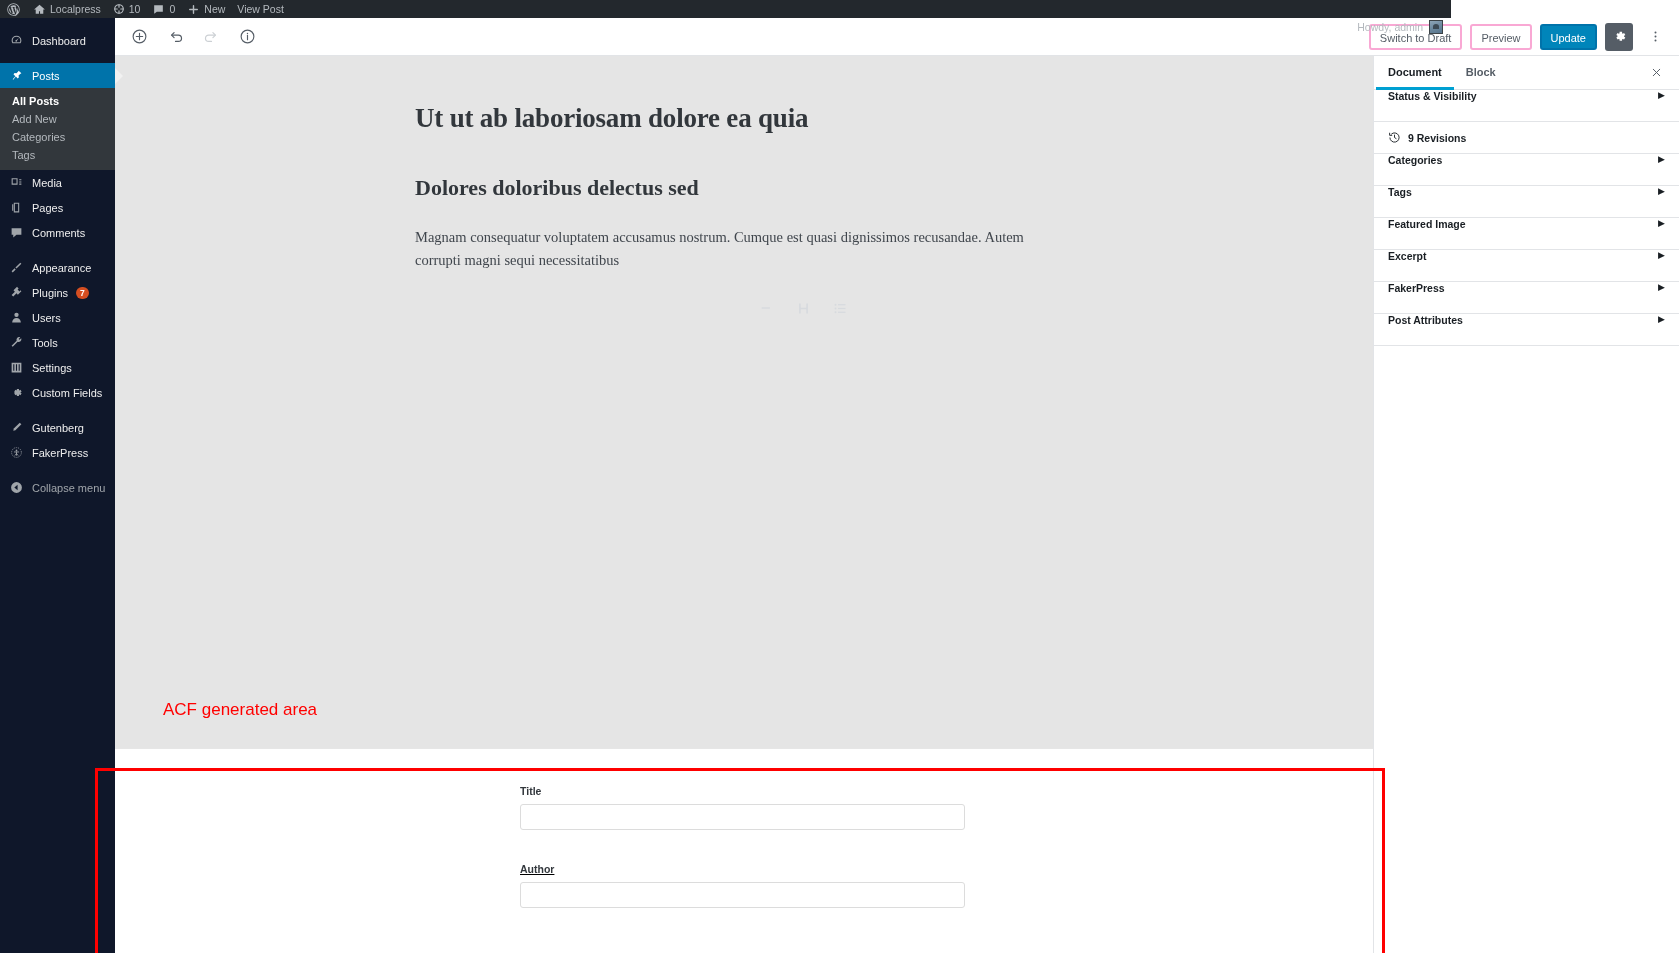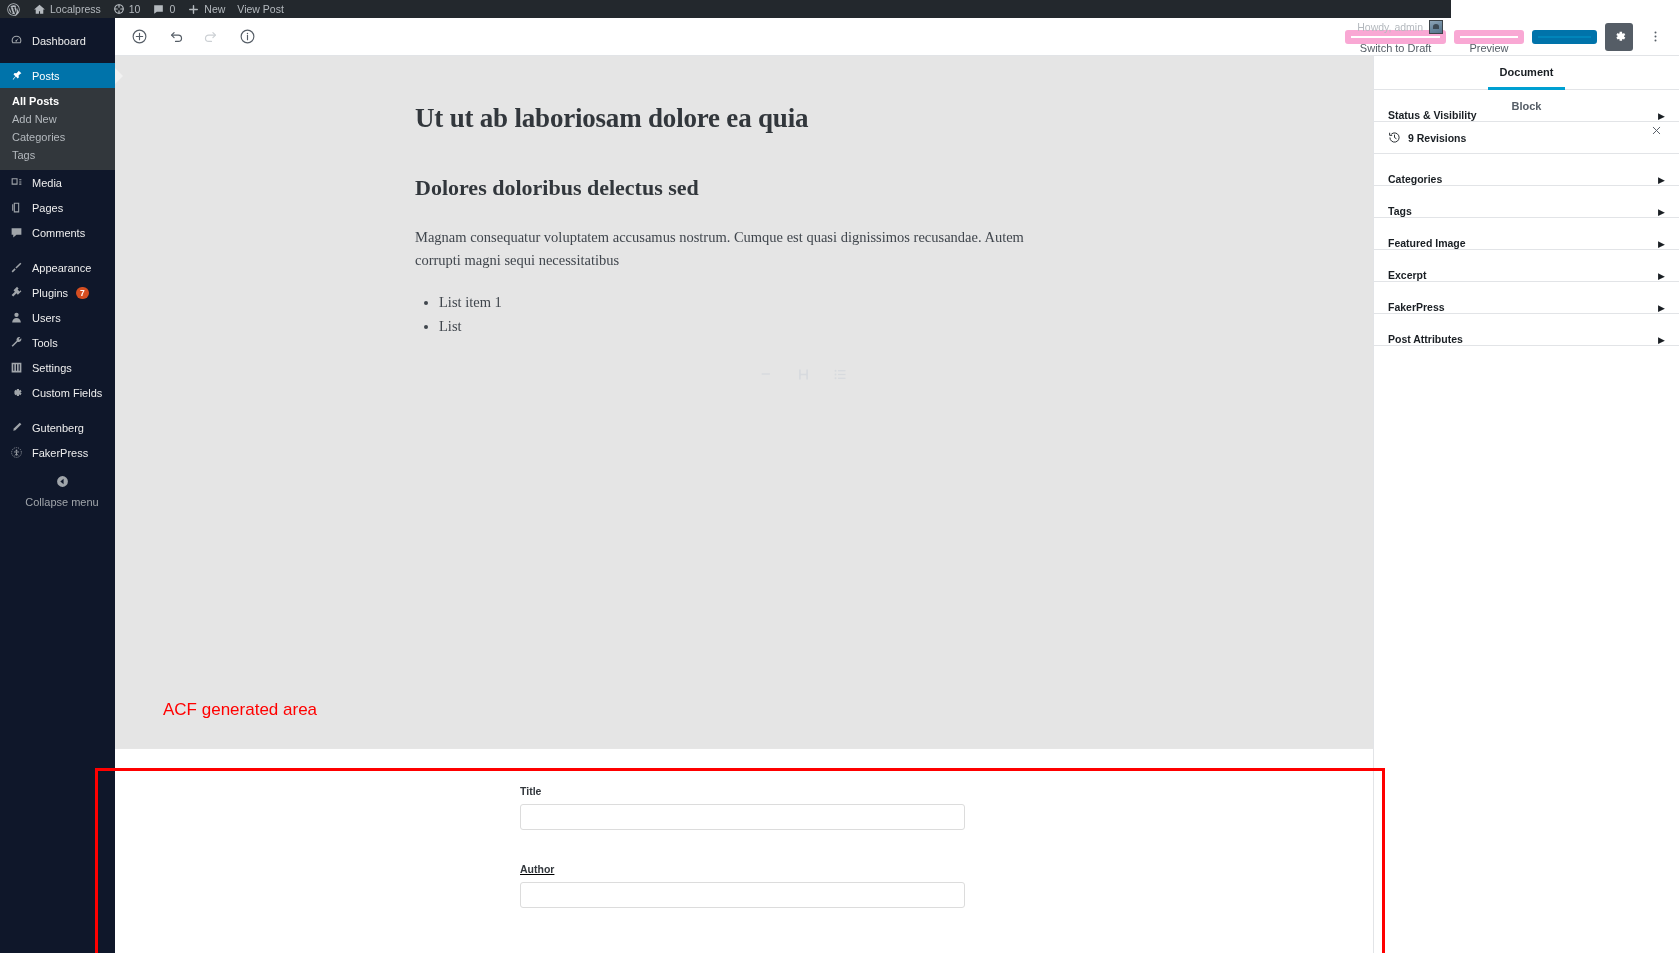--- a/index.html
+++ b/index.html
@@ -62,21 +62,21 @@
   .submenu { background: #32373c; padding: 4px 0 6px; }
   .submenu .sub-row {
     padding: 3px 0 3px 12px; font-size: 11px; color: #b4b9be; cursor: pointer;
   }
   .submenu .sub-row.current { color: #fff; font-weight: bold; }
   .badge-count {
     background: #d54e21; color: #fff; border-radius: 9px;
     font-size: 8.5px; line-height: 12px; min-width: 12px;
     padding: 0 4px; text-align: center; font-weight: 600;
   }
-  #collapse-row { color: #a0a5aa; flex-direction: column; }
+  #collapse-row { color: #a0a5aa; }
   #collapse-row .mi { color: #a0a5aa; }
 
   
   #editor {
     position: absolute; top: 18px; left: 115px;
     width: 1564px; height: 935px; background: #fff;
   }
   #edit-header {
     position: absolute; top: 0; left: 0; right: 0; height: 38px;
     background: #fff; border-bottom: 1px solid #e2e4e7;
@@ -85,23 +85,23 @@
   .hdr-left { display: flex; align-items: center; gap: 4px; padding-left: 8px; }
   .tool-btn {
     width: 32px; height: 32px; border: none; background: transparent;
     display: flex; align-items: center; justify-content: center;
     color: #555d66; cursor: pointer; border-radius: 2px;
   }
   .tool-btn.disabled { color: #ccd0d4; cursor: default; }
   .hdr-right { margin-left: auto; display: flex; align-items: center; gap: 8px; padding-right: 10px; }
   .btn {
     font-family: "Liberation Sans", sans-serif;
-    font-size: 11px; line-height: 24px; height: 14px;
+    font-size: 11px; line-height: 24px; height: 26px;
     padding: 0 9px; border-radius: 3px; cursor: pointer;
-    background: #fff; border: 6px solid #f9a8d4; color: #555d66;
+    background: #fff; border: 2px solid #f9a8d4; color: #555d66;
     white-space: nowrap;
   }
   .btn.primary { background: #0085ba; border-color: #0073aa; color: #fff; }
   .icon-btn-sq {
     width: 28px; height: 28px; border-radius: 3px; border: none;
     display: flex; align-items: center; justify-content: center; cursor: pointer;
   }
   .icon-btn-sq.active { background: #555d66; color: #fff; }
   .icon-btn-sq.plain { background: transparent; color: #555d66; }
 
@@ -174,32 +174,32 @@
   }
 
   
   #settings-sidebar {
     position: absolute; top: 38px; right: 0;
     width: 306px; height: 897px;
     background: #fff; border-left: 1px solid #e2e4e7;
   }
   .sb-tabs {
     display: flex; align-items: center; height: 34px;
-    border-bottom: 1px solid #e2e4e7; padding: 0 2px; flex-direction: column;
+    border-bottom: 1px solid #e2e4e7; padding: 0 2px;
   }
   .sb-tab {
     font-size: 11px; font-weight: bold; color: #555d66;
     padding: 0 12px; line-height: 33px; height: 34px; cursor: pointer;
     border-bottom: 3px solid transparent;
   }
   .sb-tab.active { color: #191e23; border-bottom-color: #00a0d2; }
   .sb-close { margin-left: auto; padding-right: 14px; color: #555d66; cursor: pointer; display:flex; }
   .panel-row {
     height: 32px; border-bottom: 1px solid #e2e4e7;
-    display: flex; align-items: flex-end;
+    display: flex; align-items: flex-start;
     padding: 0 14px; cursor: pointer;
   }
   .panel-title { font-size: 10.5px; font-weight: bold; color: #191e23; }
   .panel-arrow { margin-left: auto; color: #191e23; font-size: 9px; }
   .rev-row {
     height: 32px; border-bottom: 1px solid #e2e4e7;
     display: flex; align-items: center; gap: 7px;
     padding: 0 14px; cursor: pointer;
   }
   .rev-label { font-size: 10.5px; font-weight: bold; color: #191e23; }
@@ -463,24 +463,20 @@
           </svg>
       </button>
     </div>
   </div>
 
   <div id="content-canvas">
     <div class="post-body">
       <h1 class="blk post-title">Ut ut ab laboriosam dolore ea quia</h1>
       <h2 class="blk post-h2">Dolores doloribus delectus sed</h2>
       <p class="blk post-p">Magnam consequatur voluptatem accusamus nostrum. Cumque est quasi dignissimos recusandae. Autem corrupti magni sequi necessitatibus</p>
-      <ul class="blk post-ul">
-        <li>List item 1</li>
-        <li>List</li>
-      </ul>
 
       <div class="appender">
         <span class="ap">
           <svg width="14" height="14" viewBox="0 0 24 24" fill="none" stroke="currentColor" stroke-width="2.6" stroke-linecap="round">
               <path d="M4 12h12"></path>
             </svg>
         </span>
         <span class="ap">
           <svg width="15" height="15" viewBox="0 0 24 24" fill="currentColor">
               <path d="M5 4h2.6v6.6h8.8V4H19v16h-2.6v-6.8H7.6V20H5V4z"></path>

